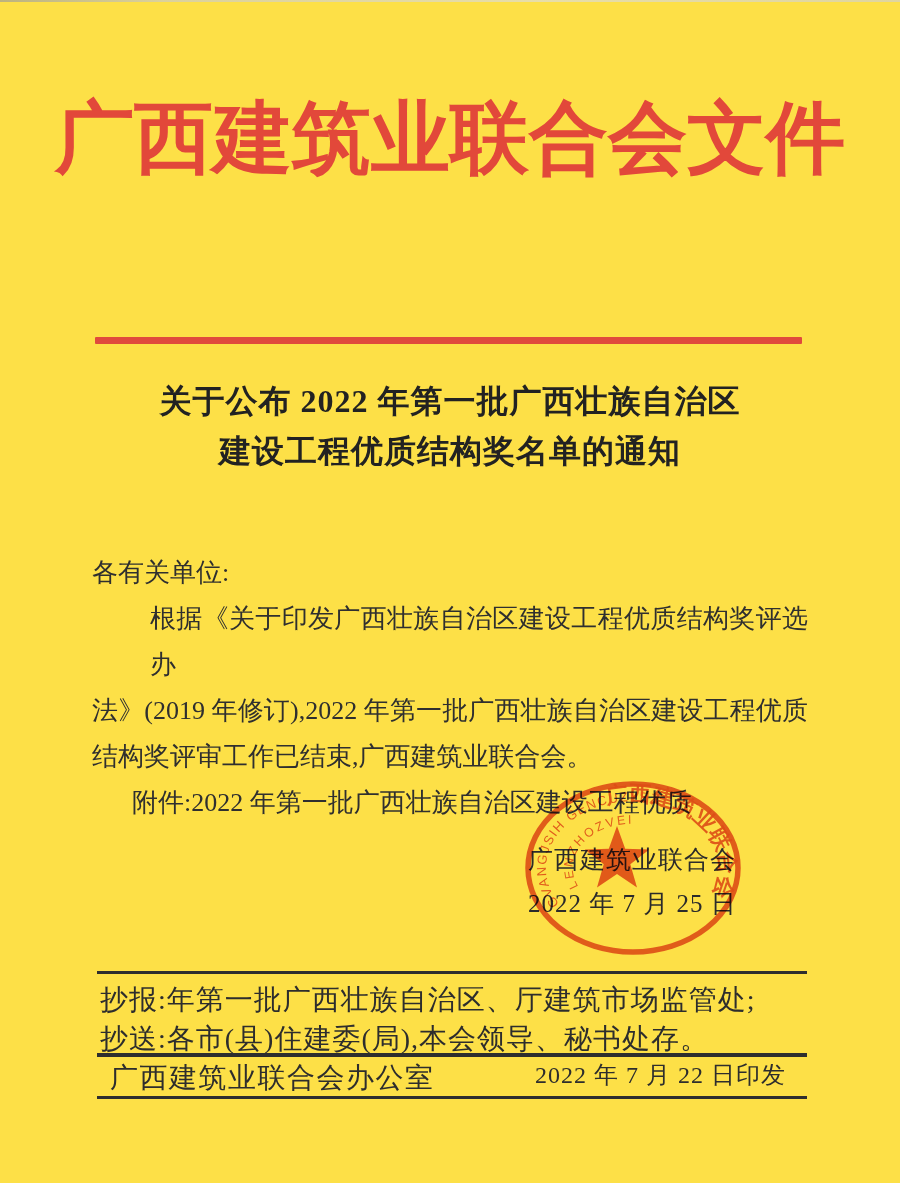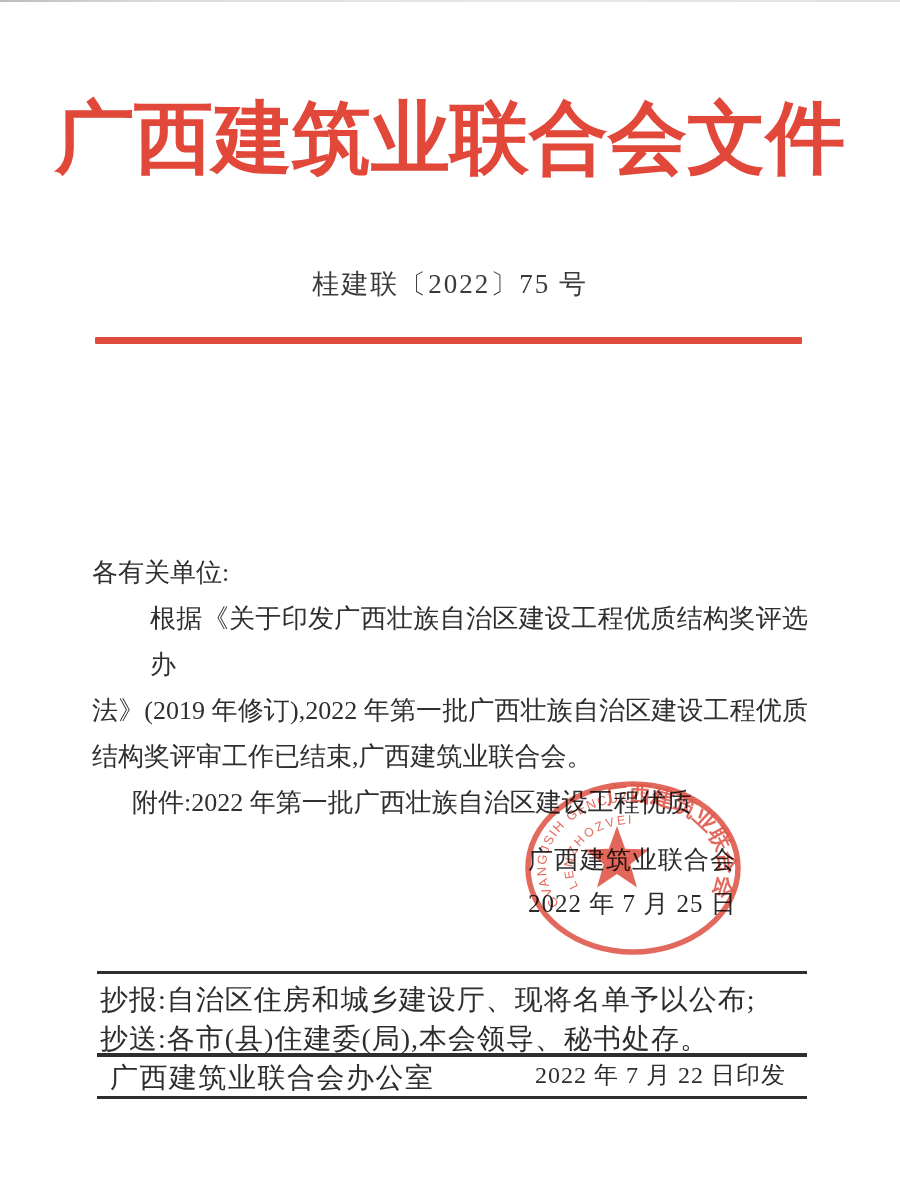--- a/index.html
+++ b/index.html
@@ -1,20 +1,20 @@
 <!DOCTYPE html>
 <html><head>
 <meta charset="utf-8">
 <style>
   html,body{margin:0;padding:0;background:#e9e9e9;}
   .page{
     position:relative;
     width:900px;height:1183px;
     margin:0 auto;
-    background:#ffffff;
+    background:#fde047;
     overflow:hidden;
     font-family:"Liberation Serif","DejaVu Serif",serif;
     color:#2d2d2d;
   }
   .scan-edge-top{
     position:absolute;left:0;top:0;width:100%;height:2px;
     background:linear-gradient(90deg,#9a9a9a,#c9c9c9 18%,#dcdcdc 60%,#cfcfcf);
     opacity:.65;
   }
   .header-title{
@@ -83,24 +83,27 @@
 </style>
 </head>
 <body>
 
 <div class="page">
 
   <div class="scan-edge-top"></div>
 
   <div class="header-title">广西建筑业联合会文件</div>
 
-  <div class="doc-number">桂建联〔2022〕75 号</div>
 
   <div class="red-rule"></div>
 
+  <div class="doc-title">
+    <div>关于公布 2022 年第一批广西壮族自治区</div>
+    <div>建设工程优质结构奖名单的通知</div>
+  </div>
 
   <div class="body-text">
     <div class="body-line">各有关单位:</div>
     <div class="body-line justify indent-2">根据《关于印发广西壮族自治区建设工程优质结构奖评选办</div>
     <div class="body-line justify">法》(2019 年修订),2022 年第一批广西壮族自治区建设工程优质</div>
     <div class="body-line">结构奖评审工作已结束,广西建筑业联合会。</div>
     <div class="body-line indent-att">附件:2022 年第一批广西壮族自治区建设工程优质</div>
   </div>
 
   <div class="signature">
@@ -121,21 +124,21 @@
       <textPath href="#seal-outer-arc" startOffset="42%">广西建筑业联合会</textPath>
     </text>
     <text font-family="Liberation Sans, DejaVu Sans, sans-serif" font-size="12.5" letter-spacing="2.5" fill="#dd4a3c" fill-opacity="0.88">
       <textPath href="#seal-inner-arc" startOffset="2%">LENZHOZVEI</textPath>
     </text>
     <polygon fill="#dd4a3c" fill-opacity="0.92" points="107,56 98.8,78.7 74.7,79.5 93.7,94.3 87,117.5 107,104 127,117.5 120.3,94.3 139.3,79.5 115.2,78.7"></polygon>
   </svg>
 
   <div class="footer">
     <div class="rule rule-1"></div>
-    <div class="cc-line cc-report">抄报:自治区住房和城乡建设厅、现将名单予以公布;</div>
+    <div class="cc-line cc-report">抄报:年第一批广西壮族自治区、厅建筑市场监管处;</div>
     <div class="cc-line cc-send">抄送:各市(县)住建委(局),本会领导、秘书处存。</div>
     <div class="rule rule-2"></div>
     <div class="office-line">广西建筑业联合会办公室</div>
     <div class="print-date">2022 年 7 月 22 日印发</div>
     <div class="rule rule-3"></div>
   </div>
 
 </div>
 
 </body></html>

